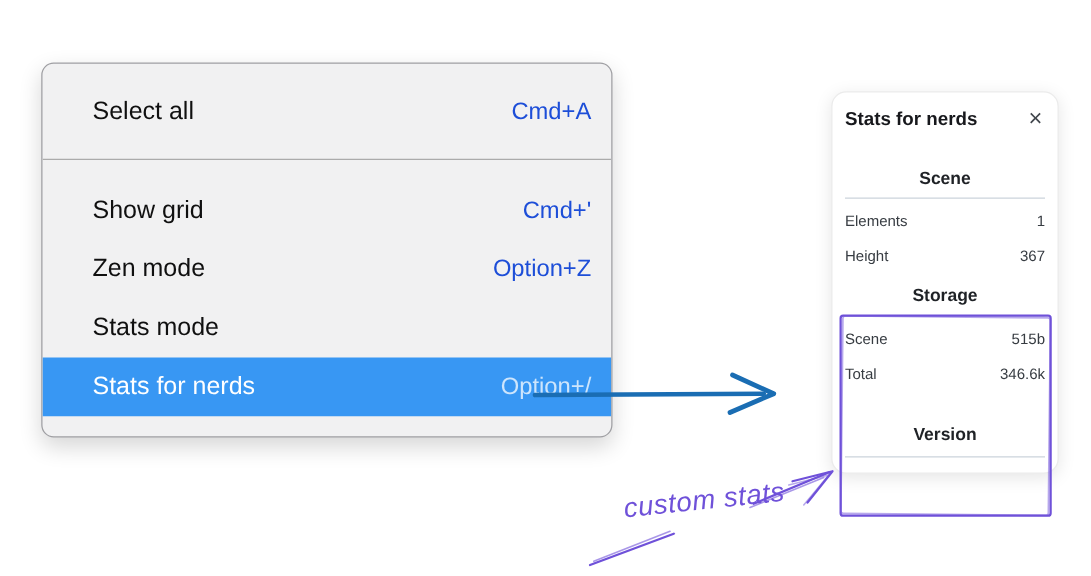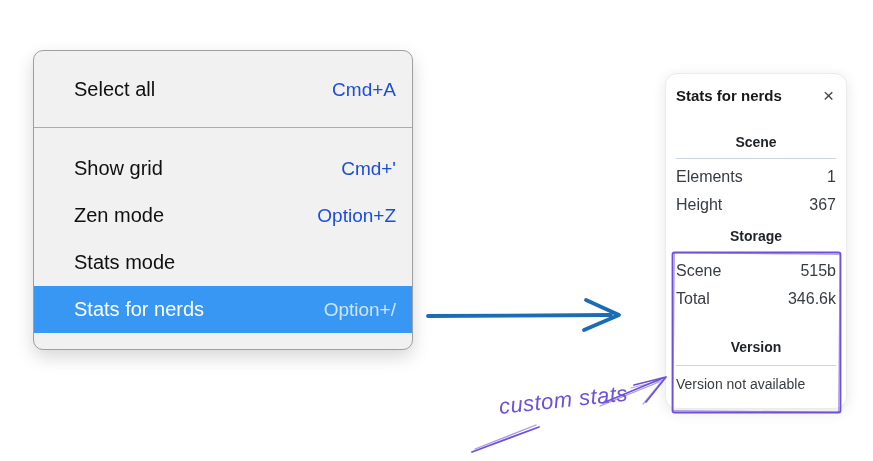--- a/index.html
+++ b/index.html
@@ -3,21 +3,21 @@
 <meta charset="utf-8">
 <style>
   html,body { margin:0; padding:0; background:#ffffff; }
   .canvas {
     position:relative; width:873px; height:461px; background:#ffffff;
     font-family:"Liberation Sans", sans-serif; overflow:hidden;
   }
 
   
   .context-menu {
-    position:absolute; left:33px; top:50px; width:380px; height:300px;
+    position:absolute; left:33px; top:50px; width:457px; height:300px;
     box-sizing:border-box; background:#f1f1f2;
     border:1px solid #9f9fa3; border-radius:10px;
     box-shadow:0 7px 18px rgba(0,0,0,.16);
     overflow:hidden;
   }
   .menu-group-1 { padding:15px 0 14px; }
   .menu-group-2 { padding:17px 0; }
   .menu-divider { height:1px; background:#ababab; }
   .menu-item {
     height:47px; display:flex; align-items:center; justify-content:space-between;
@@ -37,21 +37,21 @@
   .sp-header { display:flex; justify-content:space-between; align-items:center; height:22px; }
   .sp-title { font-weight:bold; font-size:15px; color:#17181c; }
   .sp-close { font-size:19px; color:#42474d; line-height:1; cursor:pointer; padding:0 2px; }
   .sp-section-title { text-align:center; font-weight:bold; font-size:14px; color:#1f2226; line-height:20px; }
   .mt-scene   { margin-top:26px; }
   .mt-storage { margin-top:7px; }
   .mt-version { margin-top:24px; }
   .sp-hr { border:none; border-top:1px solid #ccd3dc; margin:6px 0 0; }
   .sp-hr.hr-version { margin-top:8px; }
   .sp-rows { margin-top:4px; }
-  .sp-row { display:flex; justify-content:space-between; font-size:16px; line-height:28px; }
+  .sp-row { display:flex; justify-content:space-between; font-size:12px; line-height:28px; }
   .sp-note { font-size:14px; line-height:24px; margin-top:6px; }
 
   
   .annot-layer { position:absolute; left:0; top:0; width:873px; height:461px; pointer-events:none; z-index:5; }
   .custom-stats-label {
     position:absolute; left:499px; top:394px; z-index:6;
     font-size:22px; font-style:italic; letter-spacing:.5px;
     color:#6f51d9; transform:rotate(-6deg); transform-origin:left center;
     white-space:nowrap; pointer-events:none;
   }
@@ -115,21 +115,20 @@
         <span>515b</span>
       </div>
       <div class="sp-row">
         <span>Total</span>
         <span>346.6k</span>
       </div>
     </div>
 
     <div class="sp-section-title mt-version">Version</div>
     <hr class="sp-hr hr-version">
-    <div class="sp-note">Version not available</div>
   </div>
 
   <svg class="annot-layer" viewBox="0 0 873 461" xmlns="http://www.w3.org/2000/svg">
 
     <g fill="none" stroke-linecap="round" stroke-linejoin="round">
       <line x1="428" y1="316" x2="611" y2="315" stroke-width="3.8" stroke="#1a6db3"></line>
       <polyline points="586,300 619,315 584,330" stroke-width="3.8" stroke="#1a6db3"></polyline>
     </g>
 
     <g fill="none" stroke-linecap="round" stroke-linejoin="round">

